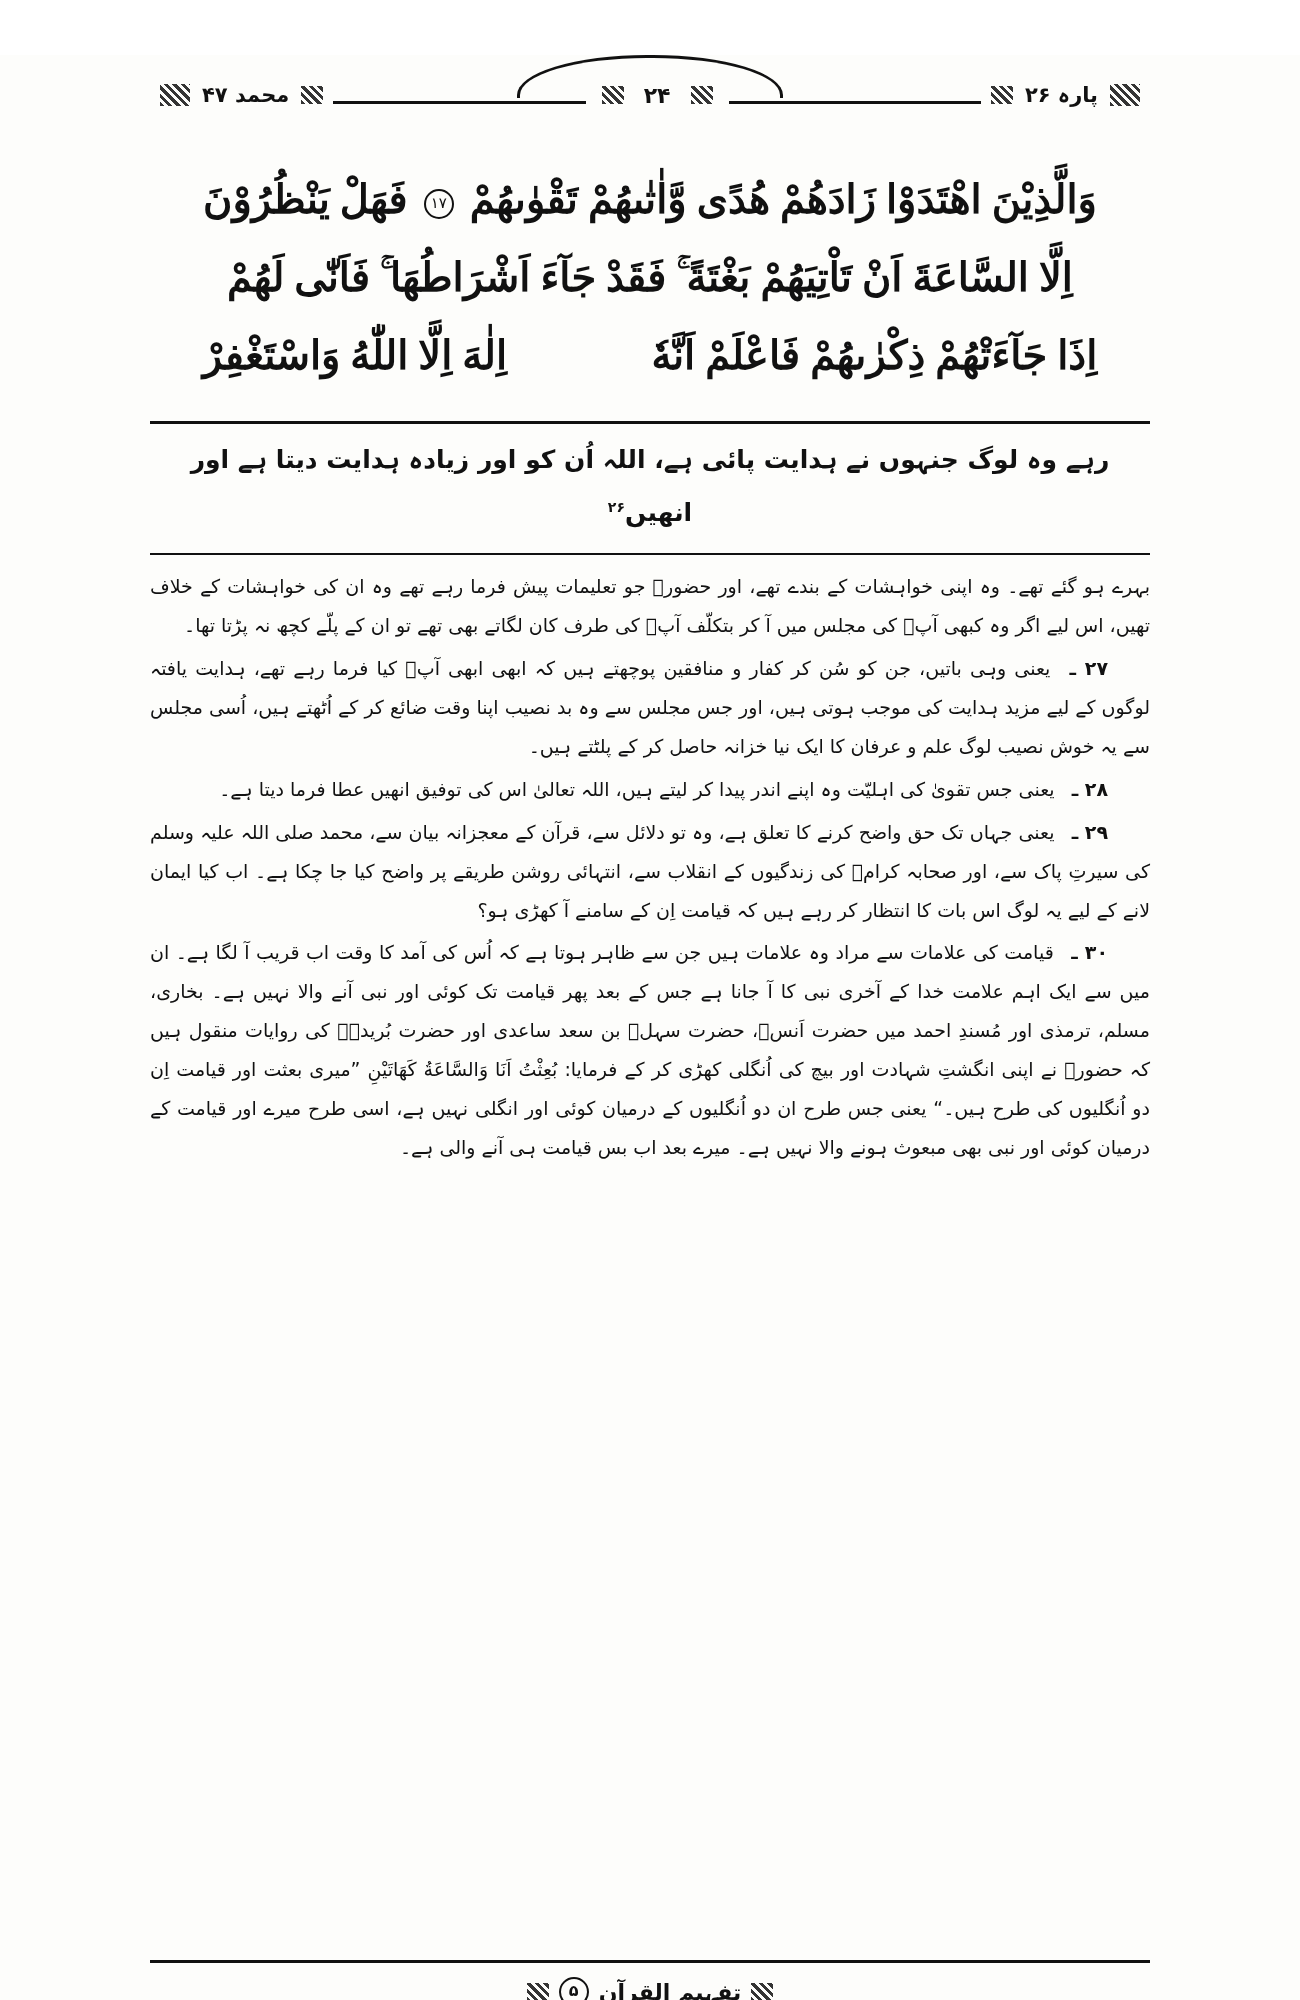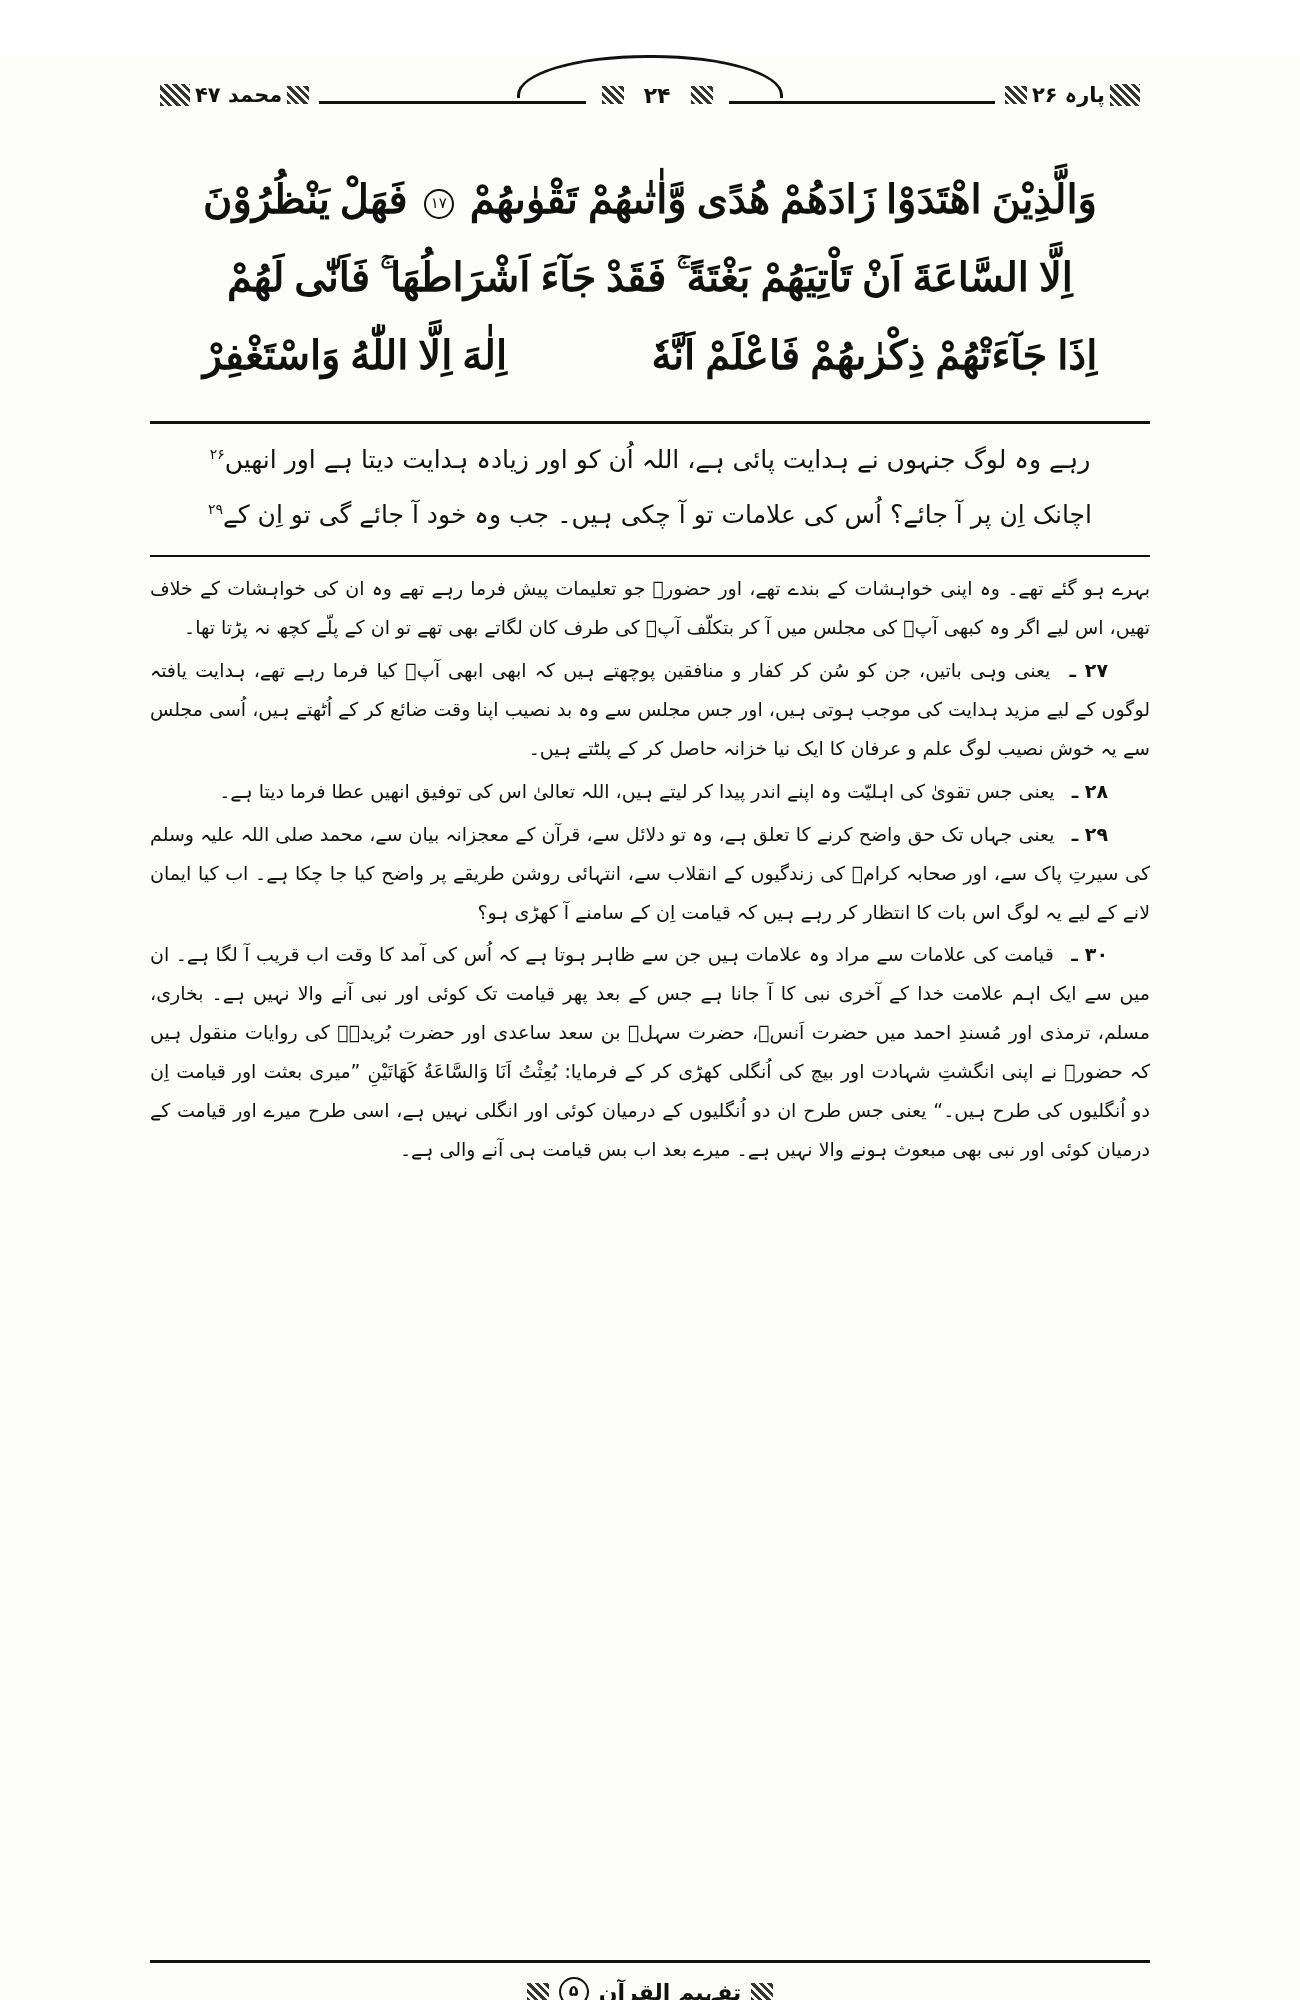--- a/index.html
+++ b/index.html
@@ -42,21 +42,21 @@
     height: 3px;
     background: #111;
   }
   .hdr-cell {
     position: relative;
     z-index: 2;
     background: #fdfdfb;
     padding: 0 10px;
     display: flex;
     align-items: center;
-    gap: 5px;
+    gap: 12px;
     font-size: 21px;
     font-weight: bold;
     letter-spacing: 0.5px;
   }
   .orn {
     display: inline-block;
     width: 30px;
     height: 22px;
     background:
       repeating-linear-gradient(45deg, #111 0 3px, transparent 3px 6px);
@@ -127,21 +127,21 @@
     border-top: 2px solid #111;
     margin: 14px 0 12px 0;
   }
 
   
   .translation {
     direction: rtl;
     text-align: center;
     font-size: 25px;
     line-height: 2.1;
-    font-weight: 400;
+    font-weight: 700;
   }
   .translation p { margin: 0 0 2px 0; }
   .sup {
     font-size: 14px;
     vertical-align: super;
   }
 
   
   .commentary {
     direction: rtl;
@@ -231,23 +231,20 @@
       <span>اِذَا جَآءَتْهُمْ ذِكْرٰىهُمْ فَاعْلَمْ اَنَّهٗ لَاۤ اِلٰهَ اِلَّا اللّٰهُ وَاسْتَغْفِرْ</span>
     </div>
   </div>
 
   <hr class="hr-thick">
 
   <div class="translation">
     <p>
       <span>رہے وہ لوگ جنہوں نے ہدایت پائی ہے، اللہ اُن کو اور زیادہ ہدایت دیتا ہے اور انھیں</span><span class="sup">۲۶</span>
     </p>
-    <p>
-      <span>اچانک اِن پر آ جائے؟ اُس کی علامات تو آ چکی ہیں۔ جب وہ خود آ جائے گی تو اِن کے</span><span class="sup">۲۹</span>
-    </p>
   </div>
 
   <hr class="hr-thin">
 
   <div class="commentary">
     <p>
       <span>بہرے ہو گئے تھے۔ وہ اپنی خواہشات کے بندے تھے، اور حضورؐ جو تعلیمات پیش فرما رہے تھے وہ ان کی خواہشات کے خلاف تھیں، اس لیے اگر وہ کبھی آپؐ کی مجلس میں آ کر بتکلّف آپؐ کی طرف کان لگاتے بھی تھے تو ان کے پلّے کچھ نہ پڑتا تھا۔</span>
     </p>
     <p class="indent">
       <span class="note-num">۲۷ ـ</span>

